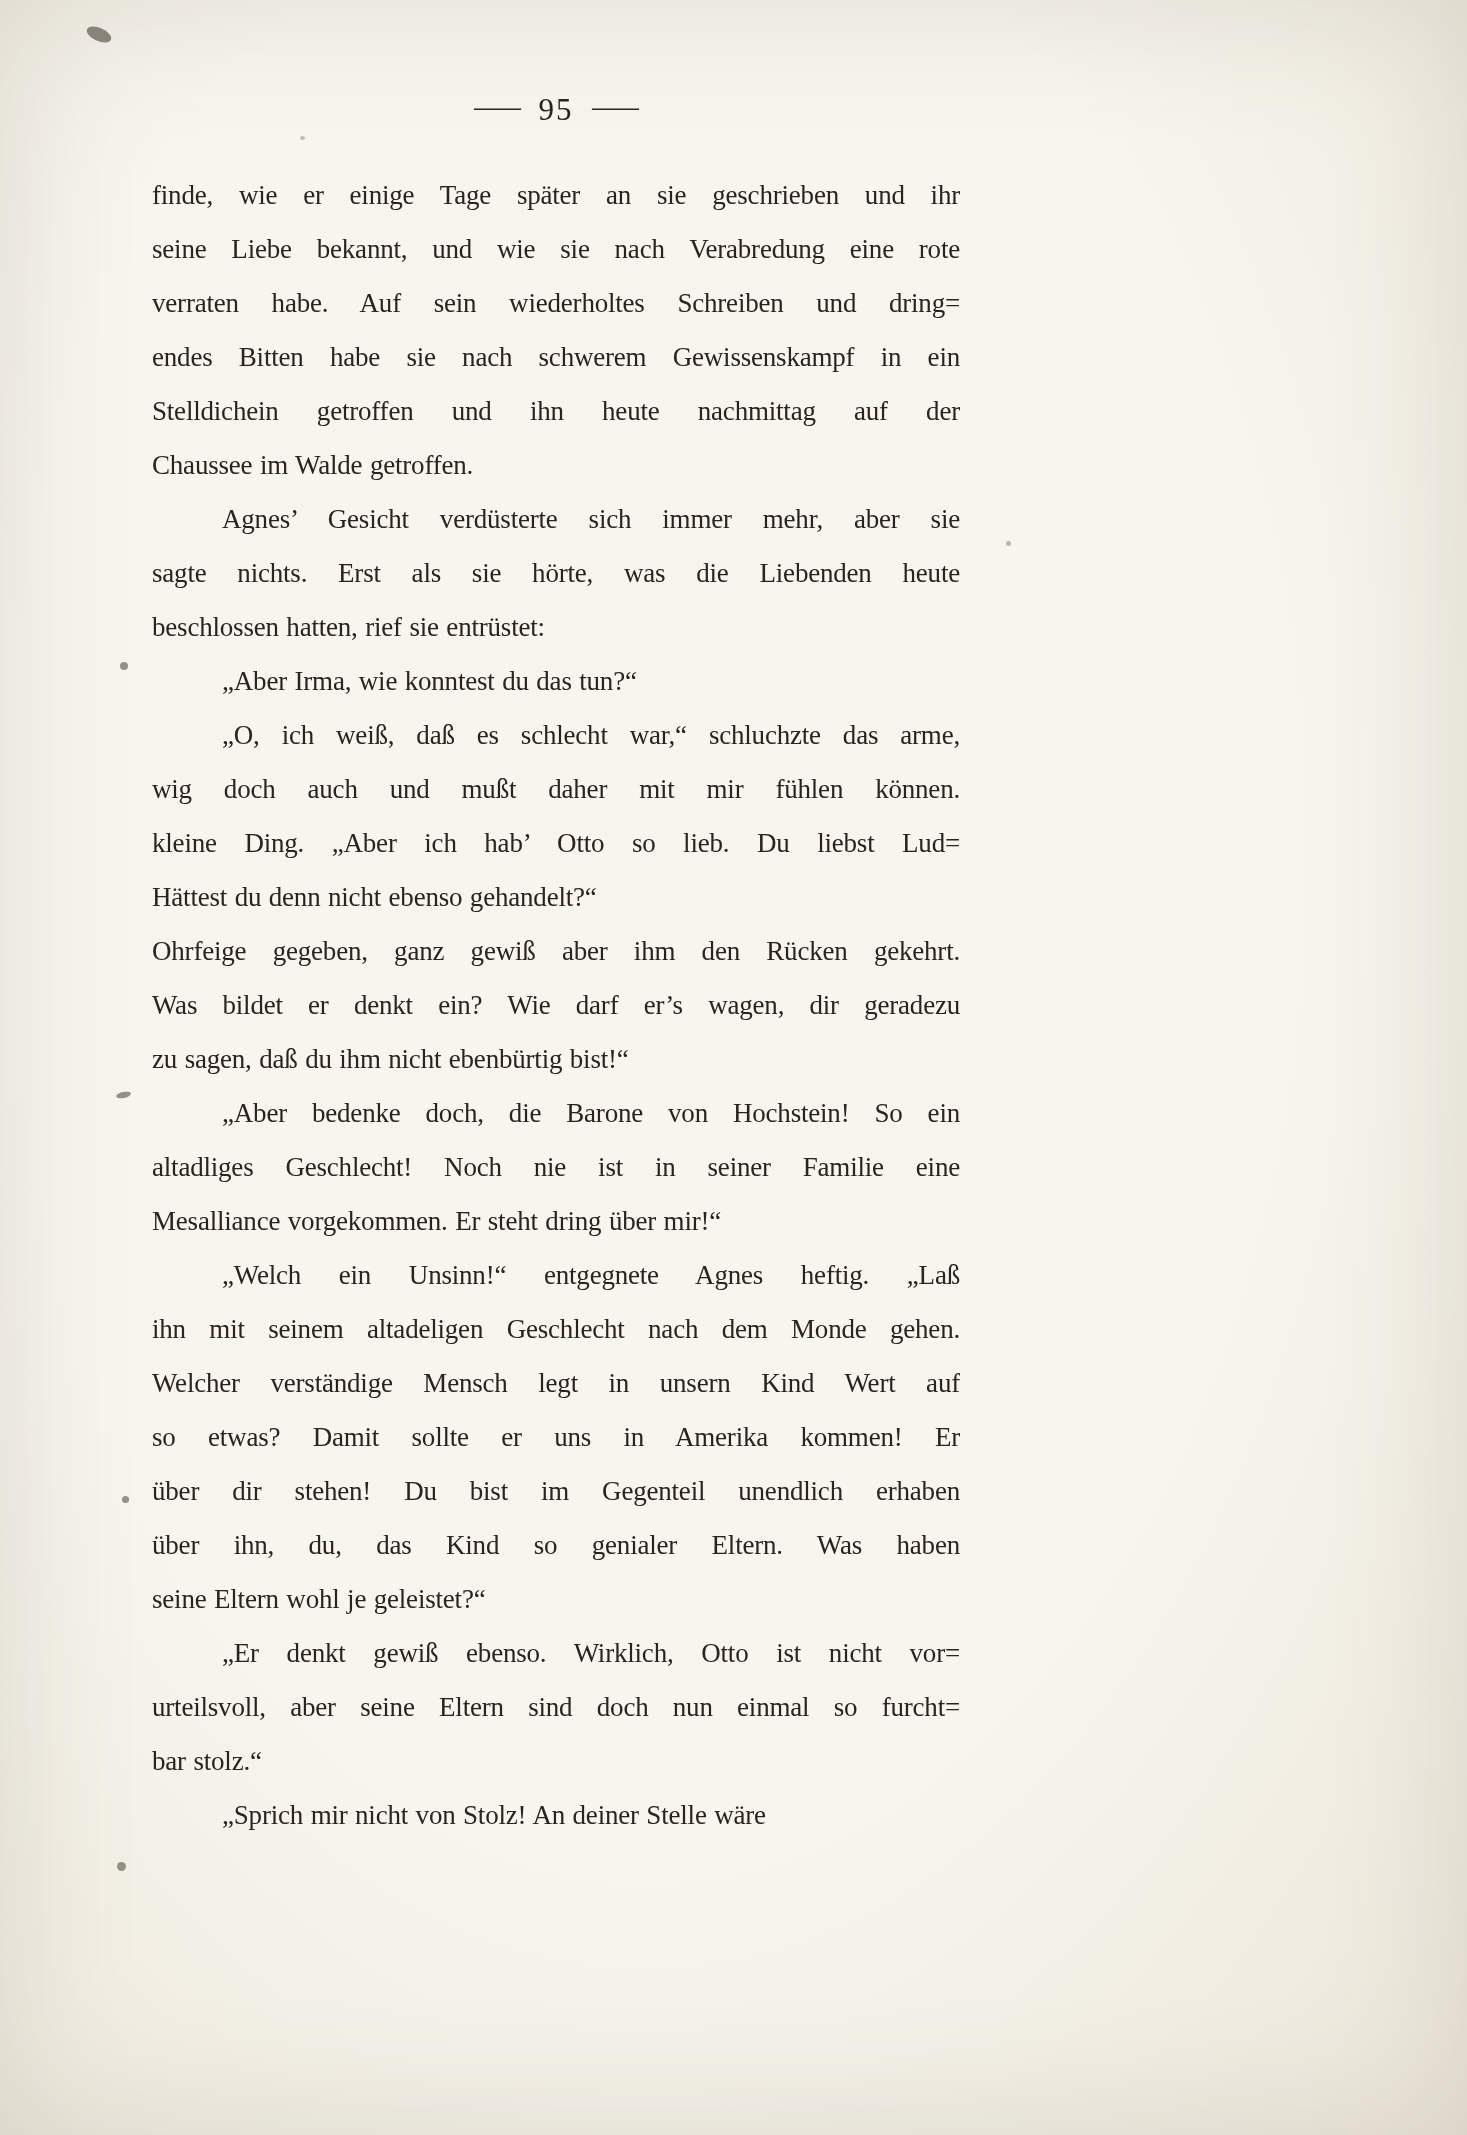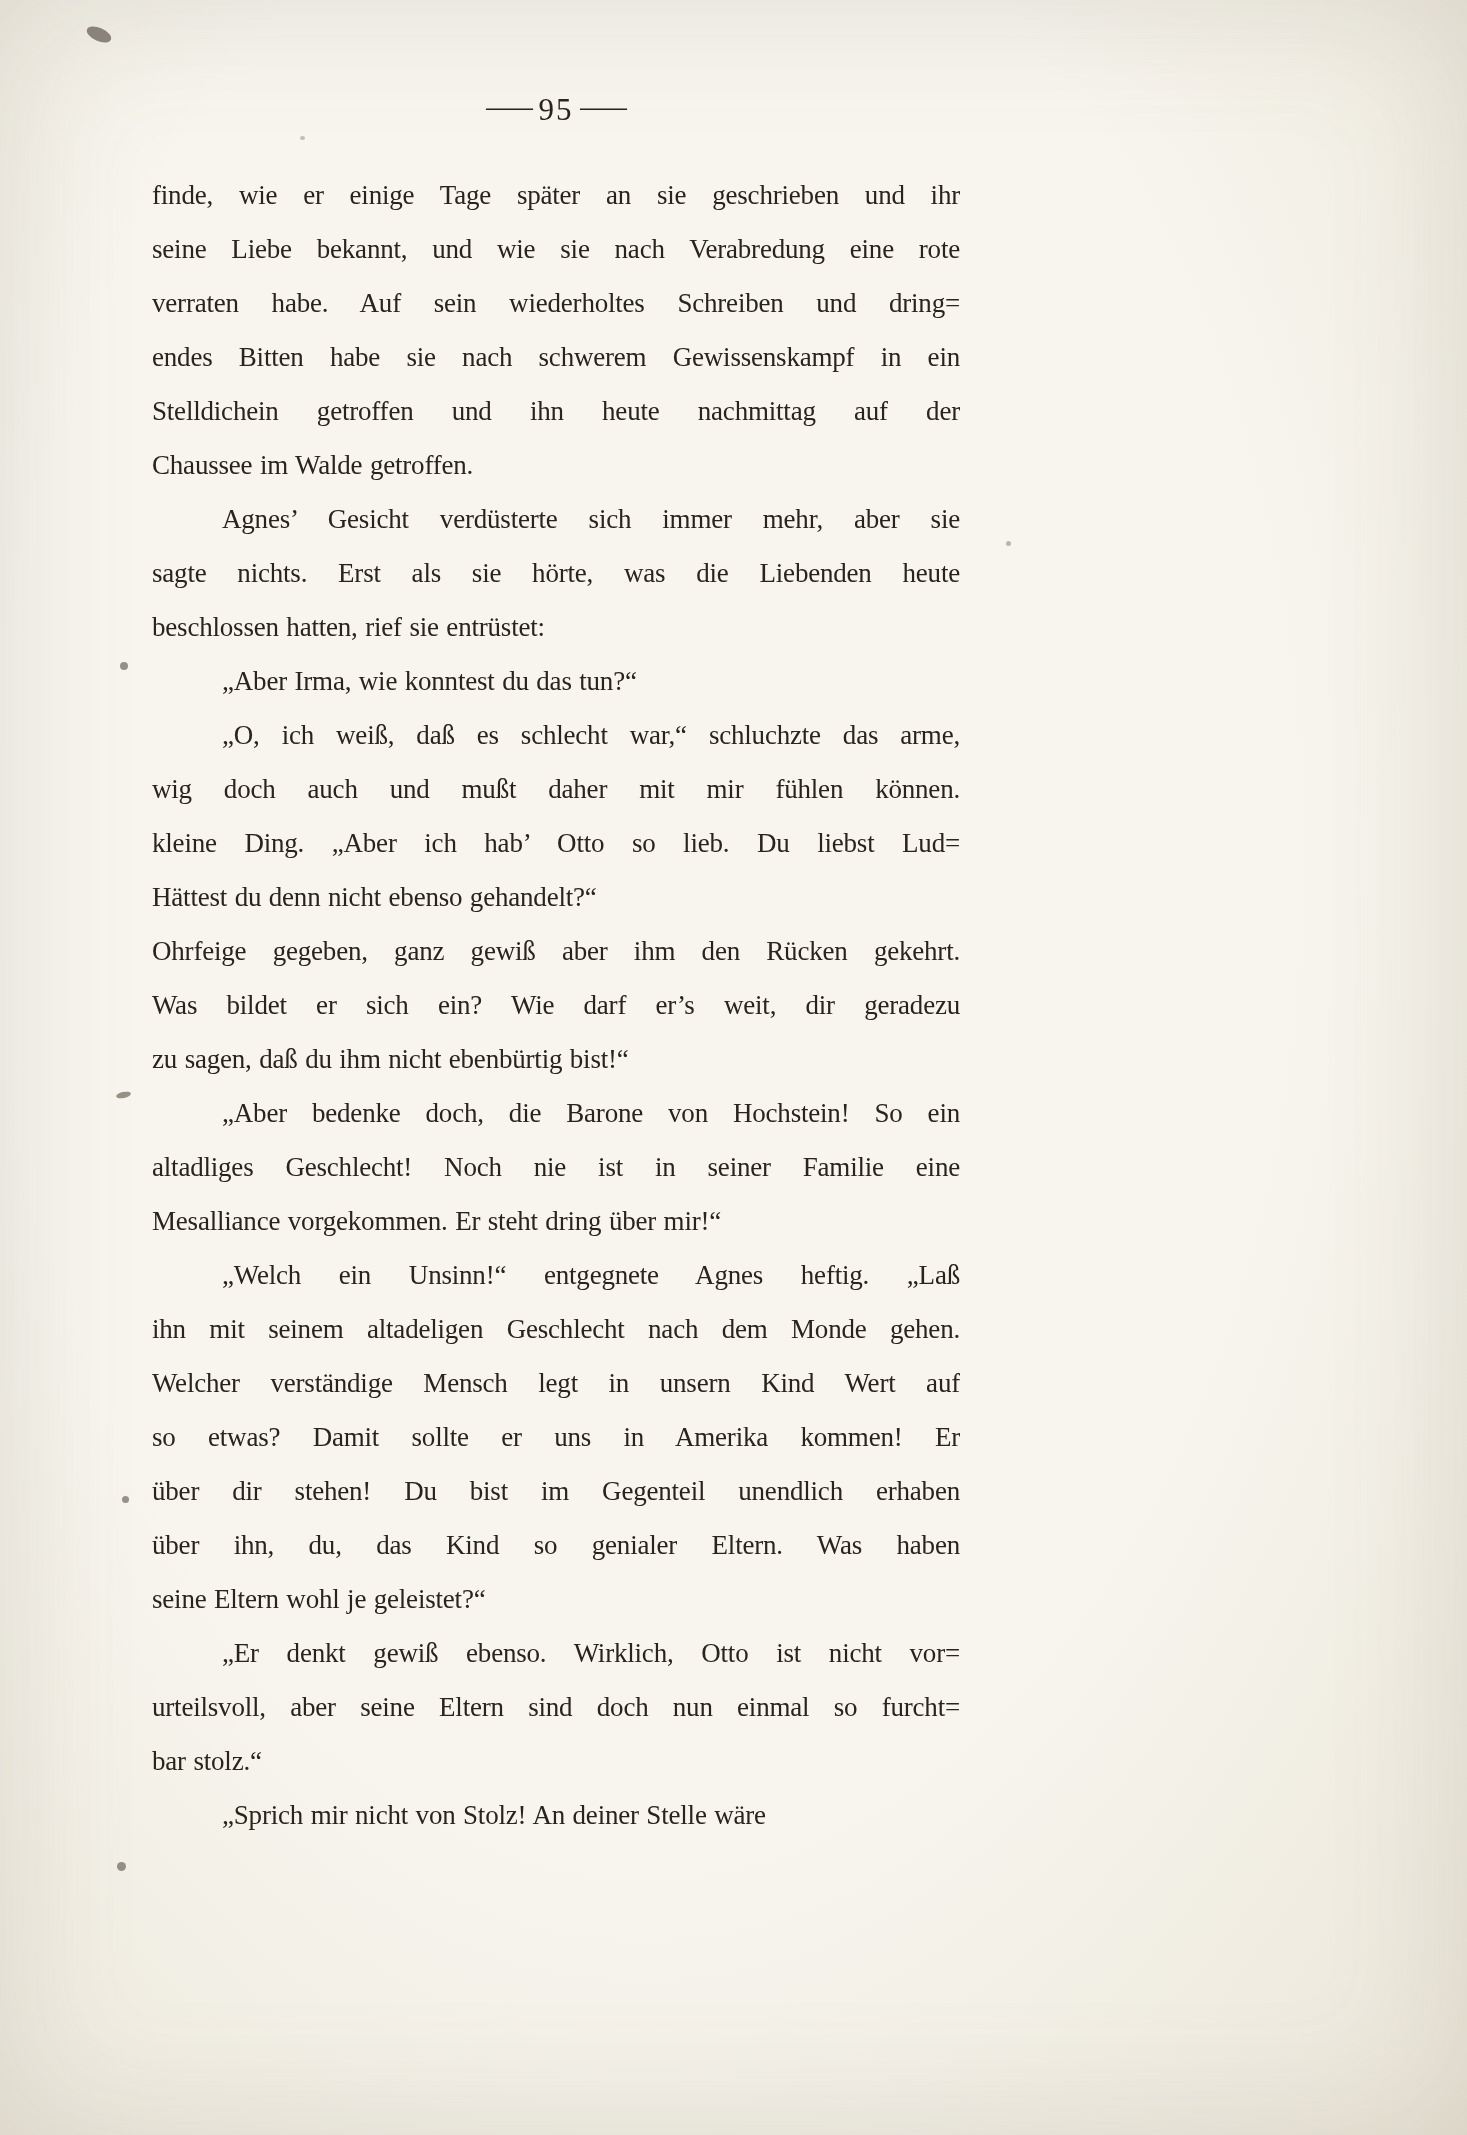--- a/index.html
+++ b/index.html
@@ -35,21 +35,21 @@
     white-space: nowrap;
   }
   .page-header .dash {
     display: inline-block;
     transform: scaleX(1.5);
     position: relative;
     top: -3px;
   }
   .page-header .num {
     display: inline-block;
-    margin: 0 14px;
+    margin: 0 26px;
     letter-spacing: 2px;
   }
 
   
   .text-block {
     position: absolute;
     top: 168px;
     left: 152px;
     width: 808px;
     font-size: 27px;
@@ -115,21 +115,21 @@
         <div class="line last indent">„Aber Irma, wie konntest du das tun?“</div>
       </div>
       <div class="paragraph">
         <div class="line indent">„O, ich weiß, daß es schlecht war,“ schluchzte das arme,</div>
         <div class="line">wig doch auch und mußt daher mit mir fühlen können.</div>
         <div class="line">kleine Ding. „Aber ich hab’ Otto so lieb. Du liebst Lud=</div>
         <div class="line last">Hättest du denn nicht ebenso gehandelt?“</div>
       </div>
       <div class="paragraph">
         <div class="line">Ohrfeige gegeben, ganz gewiß aber ihm den Rücken gekehrt.</div>
-        <div class="line">Was bildet er sich ein? Wie darf er’s weit, dir geradezu</div>
+        <div class="line">Was bildet er denkt ein? Wie darf er’s wagen, dir geradezu</div>
         <div class="line last">zu sagen, daß du ihm nicht ebenbürtig bist!“</div>
       </div>
       <div class="paragraph">
         <div class="line indent">„Aber bedenke doch, die Barone von Hochstein! So ein</div>
         <div class="line">altadliges Geschlecht! Noch nie ist in seiner Familie eine</div>
         <div class="line last">Mesalliance vorgekommen. Er steht dring über mir!“</div>
       </div>
       <div class="paragraph">
         <div class="line indent">„Welch ein Unsinn!“ entgegnete Agnes heftig. „Laß</div>
         <div class="line">ihn mit seinem altadeligen Geschlecht nach dem Monde gehen.</div>

